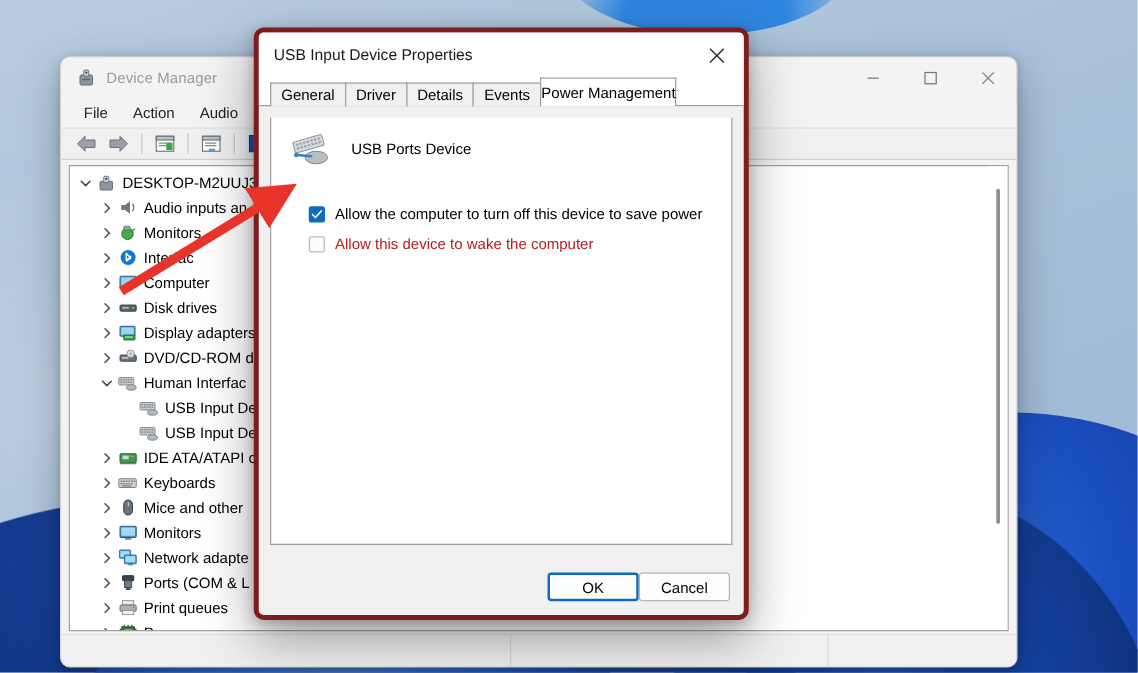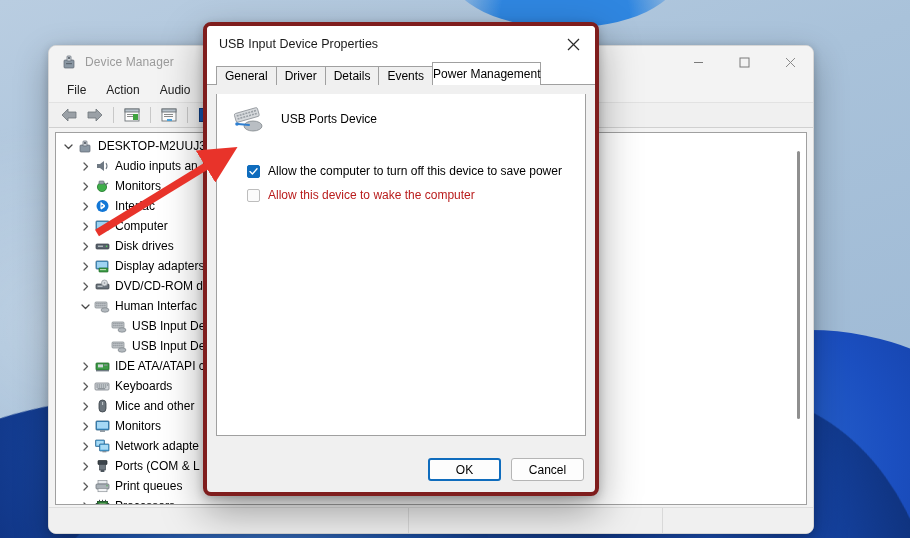--- a/index.html
+++ b/index.html
@@ -274,21 +274,21 @@
   }
   .cb-check {
     width: 9px; height: 9px; display: block;
   }
   .cb-label { font-size: 12px; color: #000; }
   .cb-label.disabled { color: #b91c1c; }
 
   #prop-buttons {
     position: absolute;
     right: 11px; bottom: 11px;
-    display: flex; gap: 10px;
+    display: flex; 
   }
   .dlg-btn {
     width: 73px; height: 23px;
     font-size: 12px;
     display: flex; align-items: center; justify-content: center;
     background: #fdfdfd;
     border: 1px solid #b5b5b5;
     border-radius: 3px;
     color: #000;
   }

